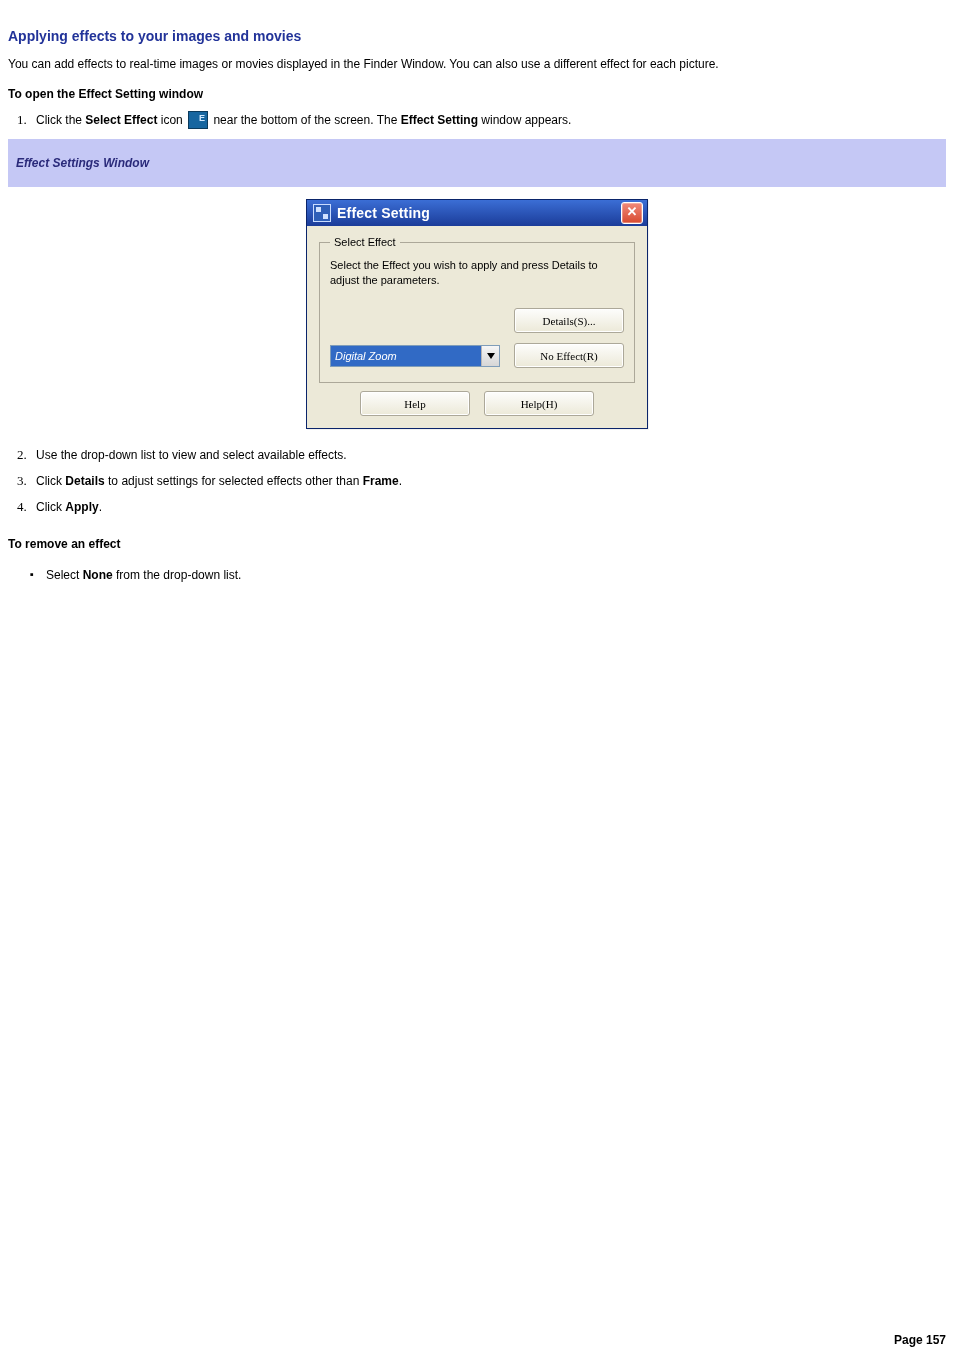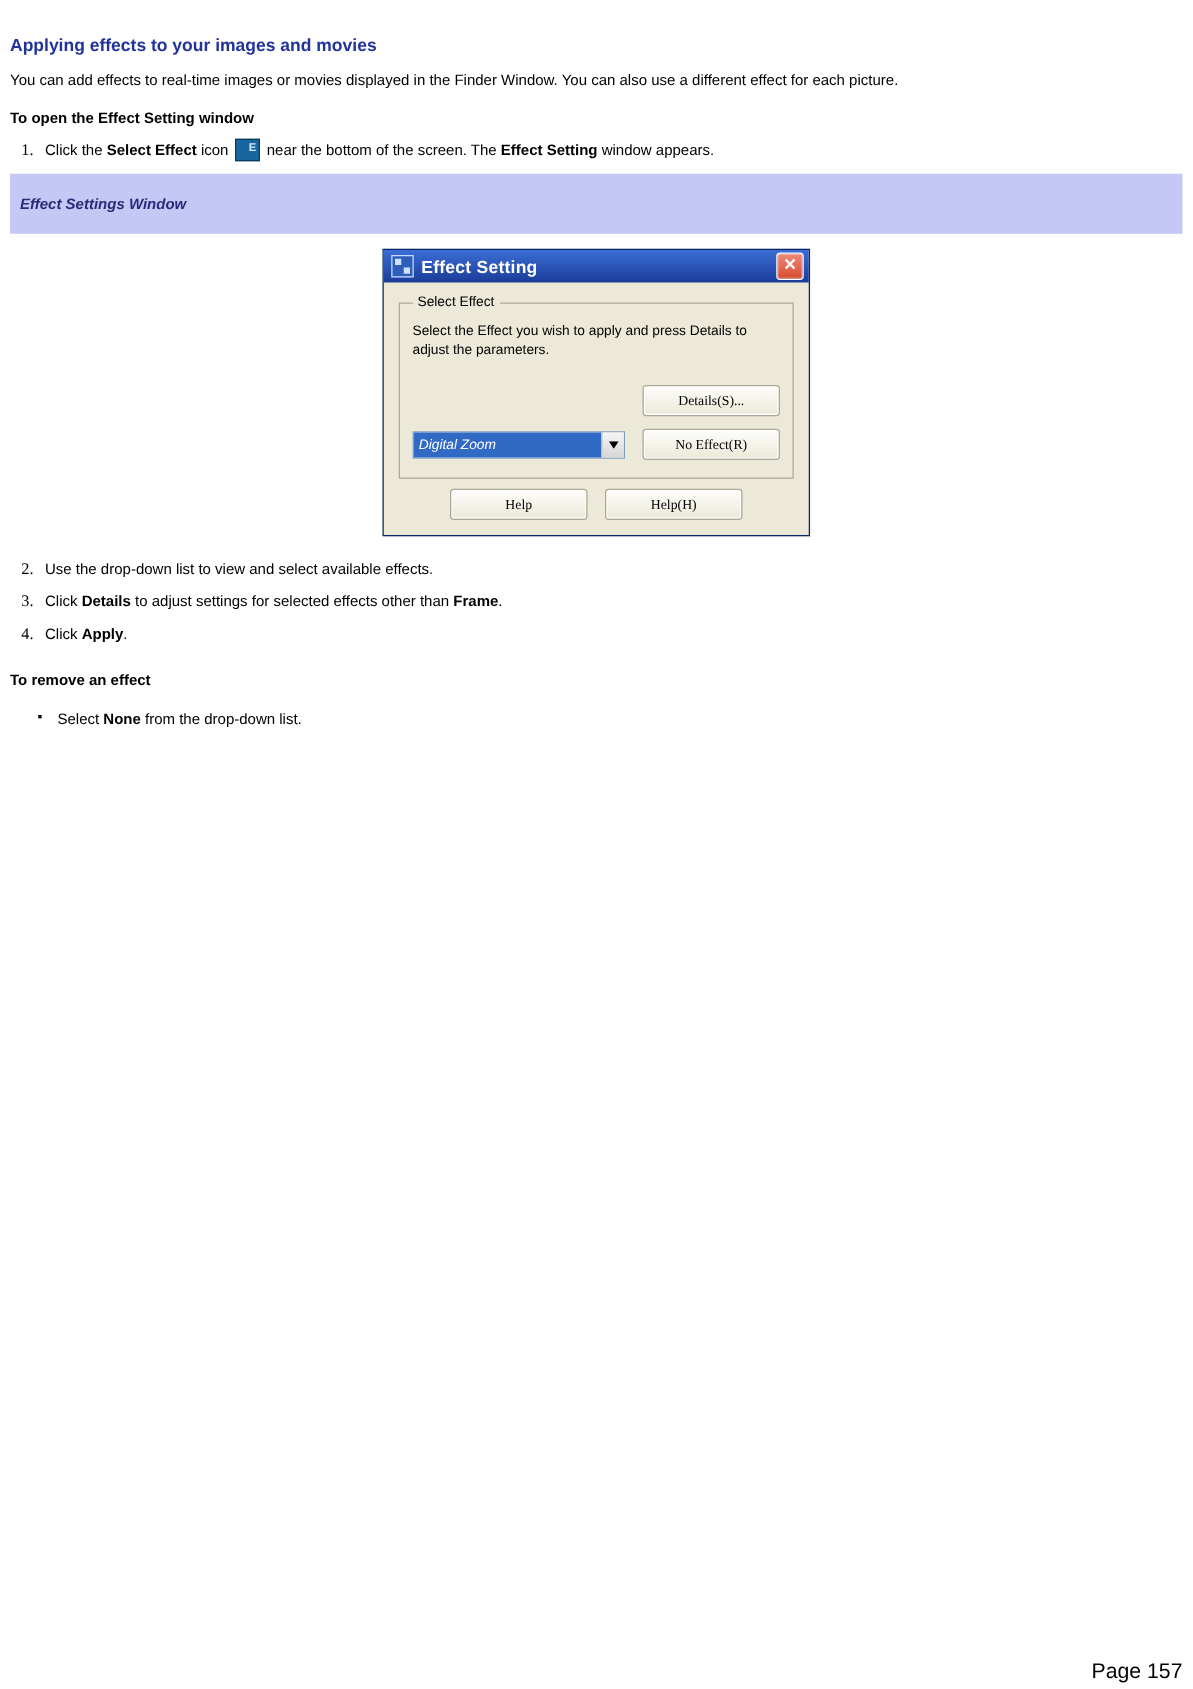--- a/index.html
+++ b/index.html
@@ -219,22 +219,22 @@
   .bottom-row {
     display: flex;
     justify-content: center;
     gap: 14px;
     margin-top: 6px;
   }
   .page-num {
     position: absolute;
     right: 8px;
     bottom: 4px;
-    font-size: 17px;
-    font-weight: normal;
+    font-size: 12px;
+    font-weight: bold;
   }
 </style>
 </head>
 <body>
 
 <div class="page">
 
   <h1 class="title">Applying effects to your images and movies</h1>
 
   <p class="intro">You can add effects to real-time images or movies displayed in the Finder Window. You can also use a different effect for each picture.</p>

